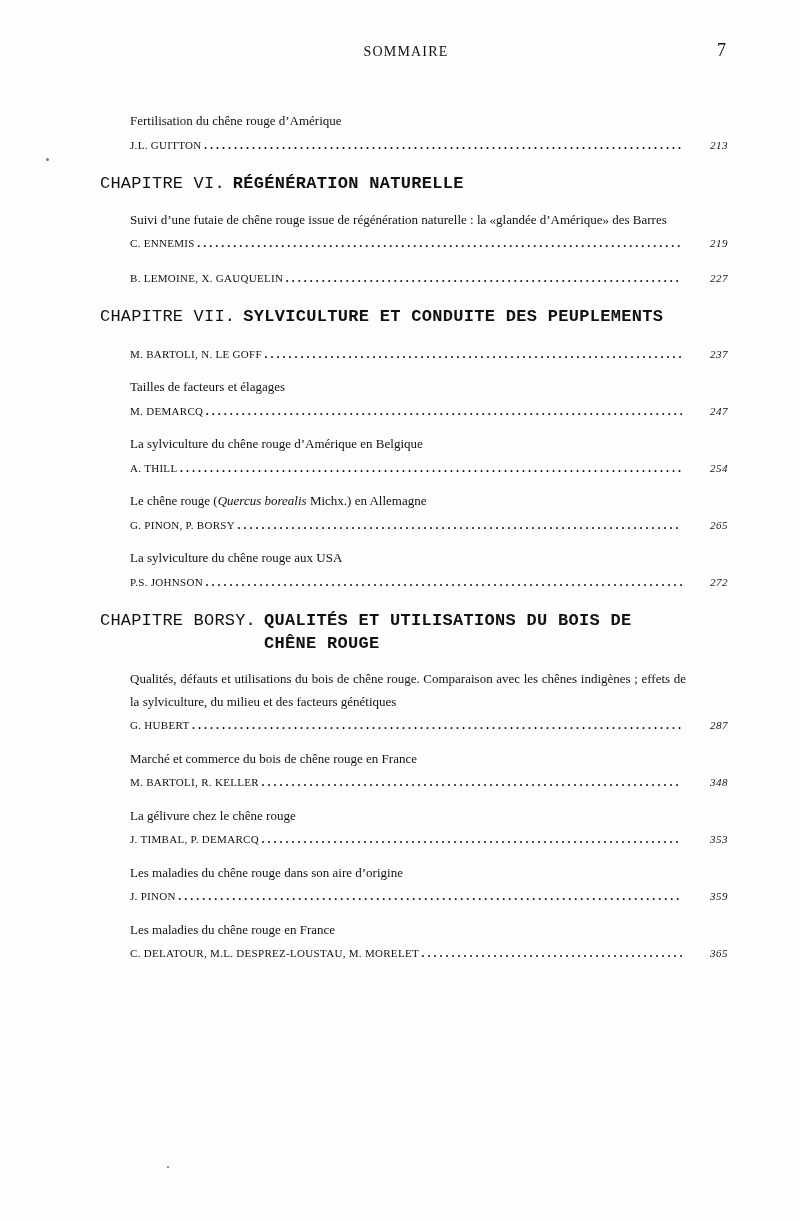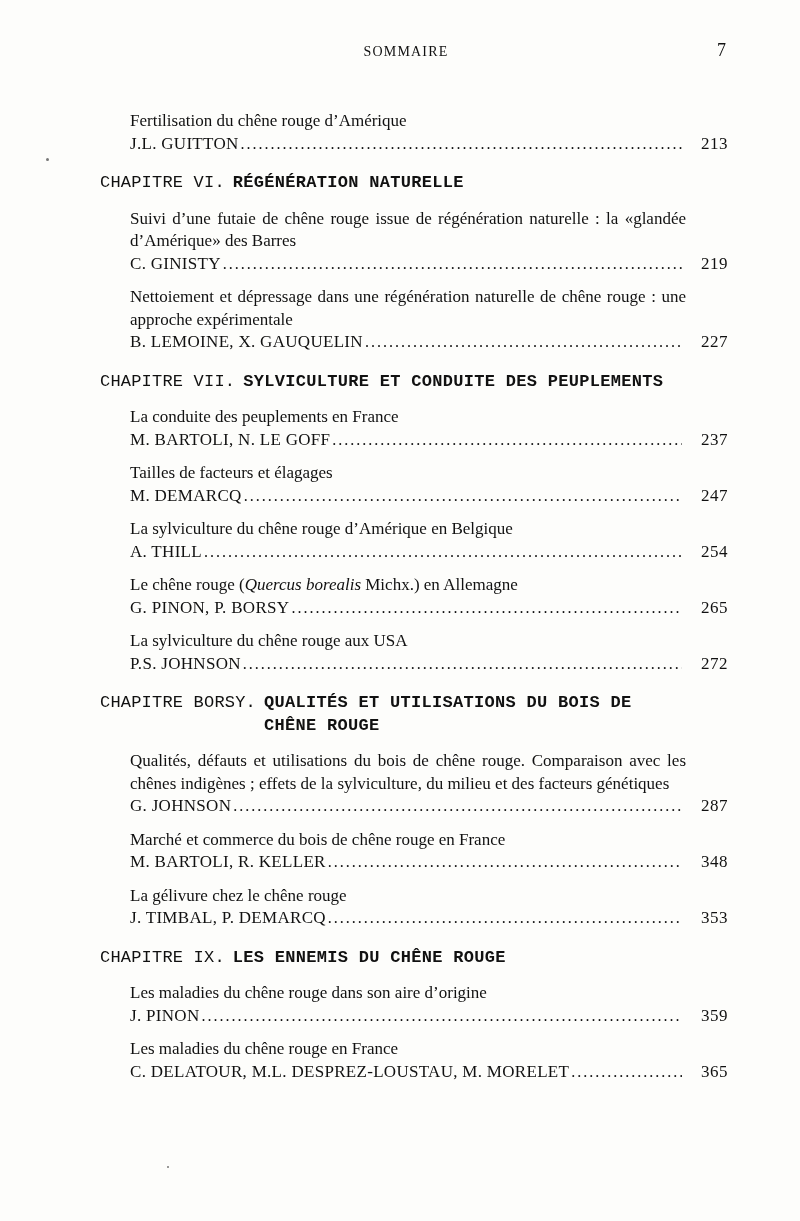--- a/index.html
+++ b/index.html
@@ -40,42 +40,42 @@
     line-height: 22.5px;
     letter-spacing: 0.2px;
     font-family: Liberation Mono, monospace;
   }
   .chapter-label { white-space: nowrap; margin-right: 8px; }
   .chapter-title { font-weight: bold; letter-spacing: 0.3px; }
   .entry { margin-bottom: 11px; }
   .entry-title {
     width: 556px;
     text-align: justify;
-    font-size: 17px;
+    font-size: 13px;
     line-height: 22.5px;
   }
   .entry-line {
     display: flex;
-    align-items: center;
-    font-size: 17px;
+    align-items: flex-end;
+    font-size: 11px;
     line-height: 22.5px;
   }
   .authors { white-space: nowrap; letter-spacing: 0.3px; }
   .leader {
     flex: 1;
     overflow: hidden;
     white-space: nowrap;
     margin: 0 8px 0 2px;
   }
   .leader::after {
     content: "....................................................................................................................................";
     letter-spacing: 2px;
     font-size: 16px;
   }
-  .entry-page { min-width: 38px; text-align: right; letter-spacing: 0.5px; }
+  .entry-page { min-width: 38px; text-align: right; letter-spacing: 0.5px; font-style: italic; }
   em { font-style: italic; }
   .speck {
     position: absolute;
     width: 3px; height: 3px;
     border-radius: 50%;
     background: #777;
   }
   .speck-left { left: 46px; top: 158px; }
   .speck-bottom { left: 167px; top: 1166px; width: 2px; height: 2px; }
 </style>
@@ -104,42 +104,40 @@
     </div>
 
     <h2 class="chapter-heading">
       <span class="chapter-label">CHAPITRE VI.</span>
       <span class="chapter-title">RÉGÉNÉRATION NATURELLE</span>
     </h2>
 
     <div class="entry">
       <div class="entry-title">Suivi d’une futaie de chêne rouge issue de régénération naturelle : la «glandée d’Amérique» des Barres</div>
       <div class="entry-line">
-        <span class="authors">C. GINISTY</span>
+        <span class="authors">C. ENNEMIS</span>
         <span class="leader"></span>
         <span class="entry-page">219</span>
       </div>
     </div>
 
     <div class="entry">
-      <div class="entry-title">Nettoiement et dépressage dans une régénération naturelle de chêne rouge : une approche expérimentale</div>
       <div class="entry-line">
         <span class="authors">B. LEMOINE, X. GAUQUELIN</span>
         <span class="leader"></span>
         <span class="entry-page">227</span>
       </div>
     </div>
 
     <h2 class="chapter-heading">
       <span class="chapter-label">CHAPITRE VII.</span>
       <span class="chapter-title">SYLVICULTURE ET CONDUITE DES PEUPLEMENTS</span>
     </h2>
 
     <div class="entry">
-      <div class="entry-title">La conduite des peuplements en France</div>
       <div class="entry-line">
         <span class="authors">M. BARTOLI, N. LE GOFF</span>
         <span class="leader"></span>
         <span class="entry-page">237</span>
       </div>
     </div>
 
     <div class="entry">
       <div class="entry-title">Tailles de facteurs et élagages</div>
       <div class="entry-line">
@@ -177,21 +175,21 @@
     </div>
 
     <h2 class="chapter-heading">
       <span class="chapter-label">CHAPITRE BORSY.</span>
       <span class="chapter-title"><span>QUALITÉS ET UTILISATIONS DU BOIS DE</span><br><span>CHÊNE ROUGE</span></span>
     </h2>
 
     <div class="entry">
       <div class="entry-title">Qualités, défauts et utilisations du bois de chêne rouge. Comparaison avec les chênes indigènes ; effets de la sylviculture, du milieu et des facteurs génétiques</div>
       <div class="entry-line">
-        <span class="authors">G. JOHNSON</span>
+        <span class="authors">G. HUBERT</span>
         <span class="leader"></span>
         <span class="entry-page">287</span>
       </div>
     </div>
 
     <div class="entry">
       <div class="entry-title">Marché et commerce du bois de chêne rouge en France</div>
       <div class="entry-line">
         <span class="authors">M. BARTOLI, R. KELLER</span>
         <span class="leader"></span>
@@ -201,24 +199,20 @@
 
     <div class="entry">
       <div class="entry-title">La gélivure chez le chêne rouge</div>
       <div class="entry-line">
         <span class="authors">J. TIMBAL, P. DEMARCQ</span>
         <span class="leader"></span>
         <span class="entry-page">353</span>
       </div>
     </div>
 
-    <h2 class="chapter-heading">
-      <span class="chapter-label">CHAPITRE IX.</span>
-      <span class="chapter-title">LES ENNEMIS DU CHÊNE ROUGE</span>
-    </h2>
 
     <div class="entry">
       <div class="entry-title">Les maladies du chêne rouge dans son aire d’origine</div>
       <div class="entry-line">
         <span class="authors">J. PINON</span>
         <span class="leader"></span>
         <span class="entry-page">359</span>
       </div>
     </div>
 

